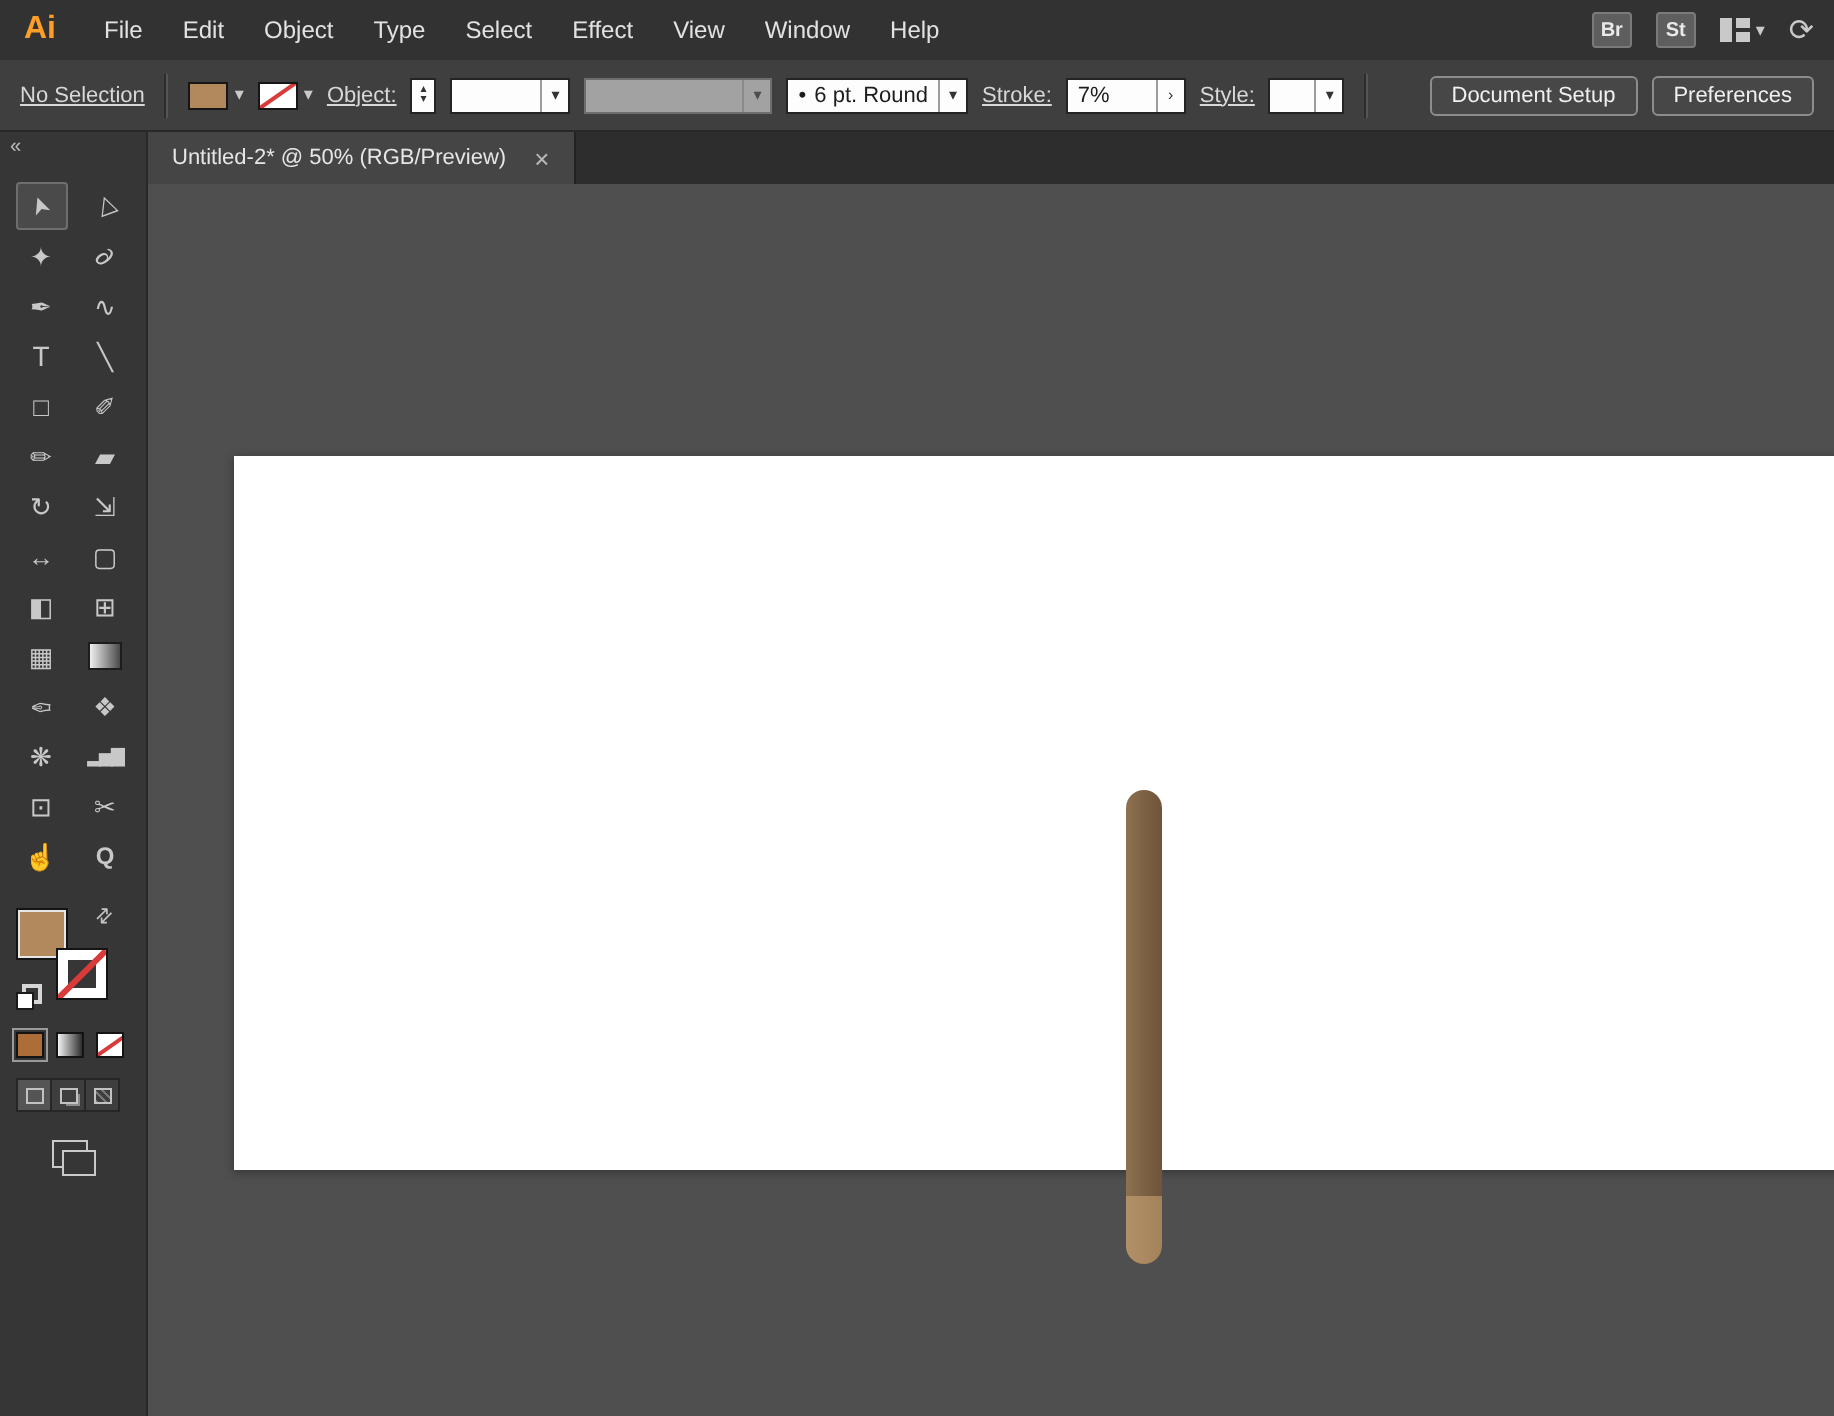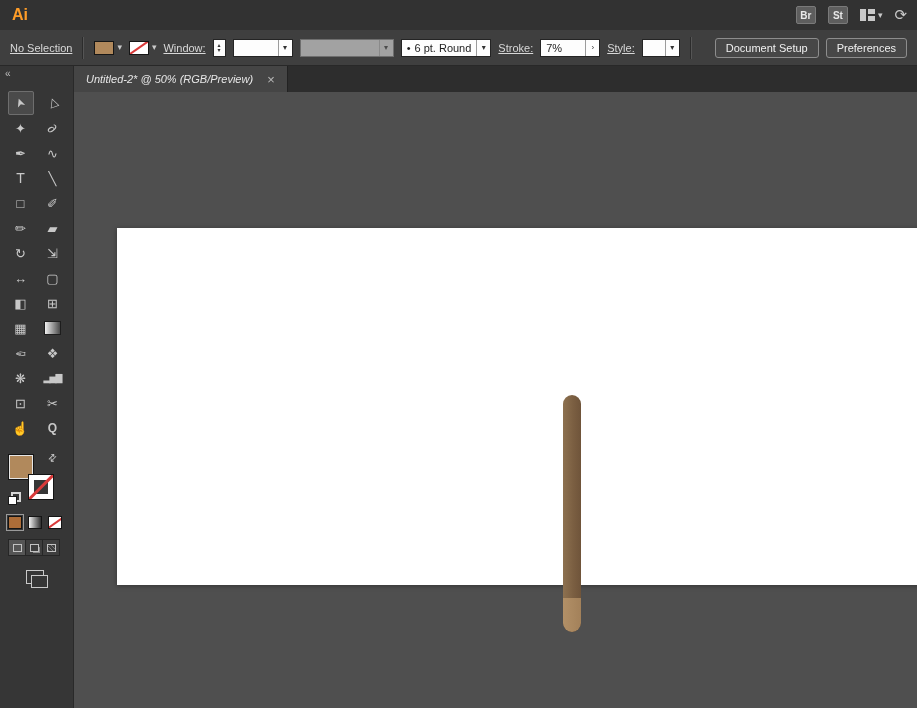--- a/index.html
+++ b/index.html
@@ -82,34 +82,45 @@
   .mode.active{background:#555;}
   .m-ic{width:9px;height:8px;border:1px solid #c2c2c2;box-sizing:border-box;}
   .m-ic.b{box-shadow:2px 2px 0 -1px #8a8a8a;}
   .m-ic.i{background:repeating-linear-gradient(45deg,#777 0 1px,transparent 1px 3px);}
   
   .screenmode{position:relative;width:16px;height:12px;border:1px solid #c9c9c9;margin:14px 0 0 26px;}
   .screenmode::after{content:"";position:absolute;left:4px;top:4px;width:15px;height:11px;border:1px solid #c9c9c9;background:#363636;}
   
   #doccol{flex:1;display:flex;flex-direction:column;min-width:0;}
   #tabbar{height:26px;background:#2d2d2d;display:flex;align-items:stretch;}
-  .tab{display:flex;align-items:center;gap:14px;background:#454545;color:#e6e6e6;font-size:11px;padding:0 12px;border-right:1px solid #222;font-style:italic;}
+  .tab{display:flex;align-items:center;gap:14px;background:#454545;color:#e6e6e6;font-size:11px;padding:0 12px;border-right:1px solid #222;}
   .tab-close{color:#b9b9b9;font-size:13px;line-height:1;}
   #canvas{position:relative;flex:1;background:#4f4f4f;overflow:hidden;}
   #artboard{position:absolute;left:43px;top:136px;right:-4px;height:357px;background:#fff;box-shadow:0 1px 5px rgba(0,0,0,.35);}
   #stick{position:absolute;left:489px;top:303px;width:18px;height:237px;border-radius:9px;overflow:hidden;}
   #stick-tip{position:absolute;left:0;bottom:0;width:100%;height:34px;border-radius:0 0 9px 9px;}
 </style>
 </head>
 <body>
 
 <div id="app" data-name="illustrator-window">
 
   <header id="menubar" data-name="menu-bar">
     <span id="logo" data-name="app-logo" style="color: rgb(255, 157, 40);">Ai</span>
+    <nav id="menus" data-name="menu-items">
+        <span class="menu-item" data-name="menu-file">File</span>
+        <span class="menu-item" data-name="menu-edit">Edit</span>
+        <span class="menu-item" data-name="menu-object">Object</span>
+        <span class="menu-item" data-name="menu-type">Type</span>
+        <span class="menu-item" data-name="menu-select">Select</span>
+        <span class="menu-item" data-name="menu-effect">Effect</span>
+        <span class="menu-item" data-name="menu-view">View</span>
+        <span class="menu-item" data-name="menu-window">Window</span>
+        <span class="menu-item" data-name="menu-help">Help</span>
+      </nav>
     <div id="menubar-right" data-name="menu-bar-right">
       <span class="mb-box" data-name="bridge-button">Br</span>
       <span class="mb-box" data-name="stock-button">St</span>
       <span class="ws" data-name="workspace-switcher">
         <span class="ws-icon" data-name="workspace-layout-icon">
             <span class="c1"></span>
             <span class="c2"></span>
             <span class="c3"></span>
           </span>
         <span class="caret" data-name="chevron-down-icon">▾</span>
@@ -126,21 +137,21 @@
       <span class="swatch" id="cb-fill" data-name="fill-swatch" style="background: rgb(177, 137, 92);"></span>
       <span class="caret" data-name="chevron-down-icon">▾</span>
     </span>
     <span class="swatch-combo" data-name="stroke-color-control">
       <span class="swatch" data-name="stroke-none-swatch">
           <span class="redline" data-name="none-slash-icon" style="background: rgb(217, 58, 58);"></span>
         </span>
       <span class="caret" data-name="chevron-down-icon">▾</span>
     </span>
 
-    <span class="cb-label" data-name="stroke-label">Window:</span>
+    <span class="cb-label" data-name="stroke-label">Object:</span>
     <span class="stepper" data-name="stroke-weight-stepper">
       <span data-name="stepper-up-icon">▴</span>
       <span data-name="stepper-down-icon">▾</span>
     </span>
     <span class="white-combo" data-name="stroke-weight-select">
       <span class="wc-field" data-name="stroke-weight-value"></span>
       <span class="wc-caret" data-name="chevron-down-icon">▾</span>
     </span>
 
     <span class="gray-combo" data-name="width-profile-select">

